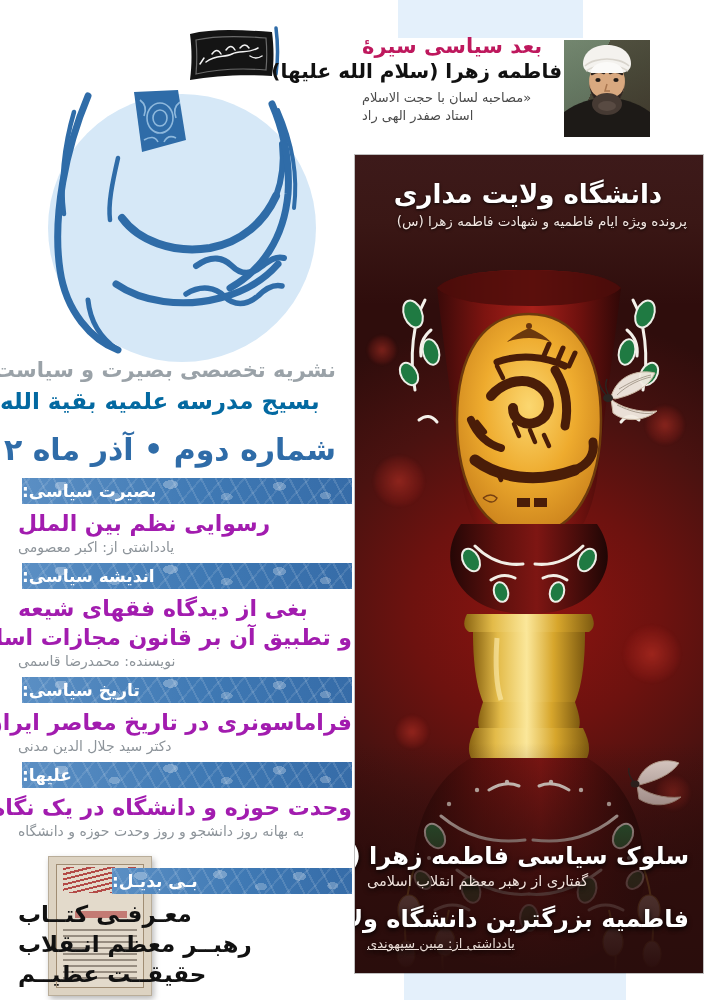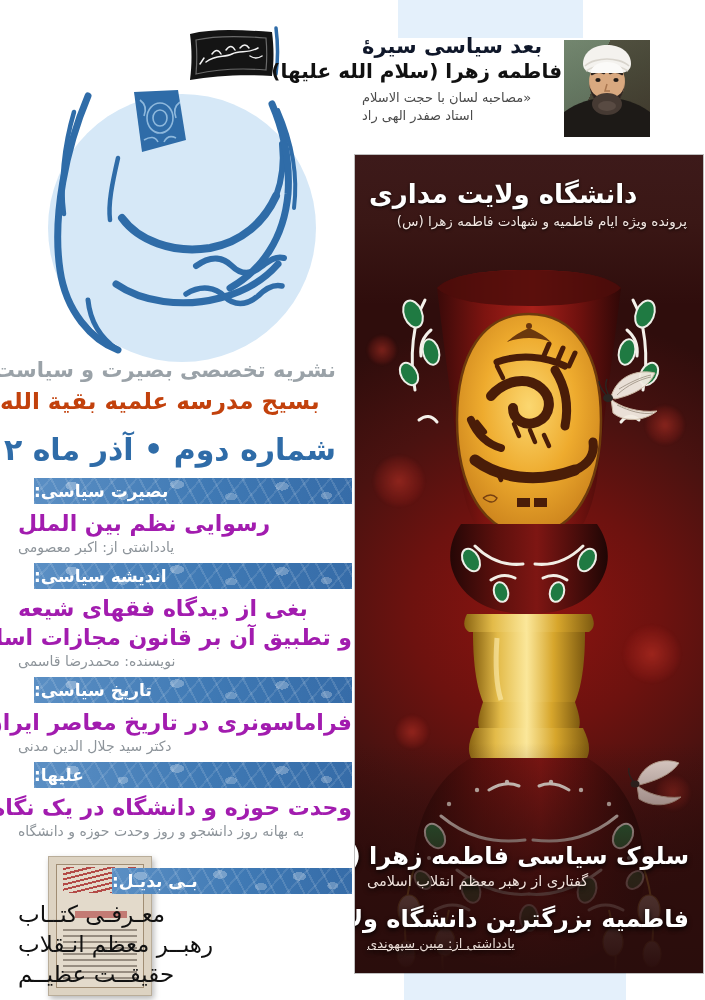--- a/index.html
+++ b/index.html
@@ -86,21 +86,21 @@
     font-weight: 700;
   }
   .org-line {
     position: absolute;
     left: 0; top: 388px;
     width: 336px;
     text-align: left;
     direction: rtl;
     font-size: 23px;
     font-weight: bold;
-    color: #c2410c;
+    color: #0369a1;
     letter-spacing: -0.6px;
     white-space: nowrap;
   }
   .issue-line {
     position: absolute;
     left: 0; top: 432px;
     width: 336px;
     text-align: left;
     direction: rtl;
     font-size: 30px;
@@ -111,21 +111,21 @@
   }
 
   
   .toc { position: absolute; left: 0; top: 478px; width: 352px; }
 
   .toc-entry { position: relative; margin-bottom: 2px; }
 
   .toc-bar {
     position: relative;
     height: 26px;
-    margin-left: 34px;
+    margin-left: 22px;
     background:
       radial-gradient(ellipse 11px 7px at 12% 30%, rgba(255,255,255,.30) 0 60%, transparent 61%),
       radial-gradient(ellipse 9px 6px at 28% 70%, rgba(255,255,255,.26) 0 60%, transparent 61%),
       radial-gradient(ellipse 12px 7px at 45% 25%, rgba(255,255,255,.28) 0 60%, transparent 61%),
       radial-gradient(ellipse 10px 6px at 62% 72%, rgba(255,255,255,.24) 0 60%, transparent 61%),
       radial-gradient(ellipse 11px 7px at 78% 32%, rgba(255,255,255,.27) 0 60%, transparent 61%),
       radial-gradient(ellipse 9px 6px at 92% 68%, rgba(255,255,255,.25) 0 60%, transparent 61%),
       linear-gradient(90deg, #5b8fc4 0%, #3f79b4 55%, #366ca8 100%);
     display: flex;
     align-items: center;
@@ -176,21 +176,21 @@
   
   .bidil { position: absolute; left: 0; top: 868px; width: 352px; }
   .bidil .toc-bar { margin-left: 112px; }
   .bidil-stack {
     direction: rtl;
     text-align: left;
     padding: 6px 0 0 18px;
   }
   .bidil-stack div {
     font-size: 23px;
-    font-weight: normal;
+    font-weight: bold;
     color: #111111;
     letter-spacing: 0.5px;
     line-height: 1.30;
     white-space: nowrap;
   }
 
   .book-thumb {
     position: absolute;
     left: 48px; top: 856px;
     width: 104px; height: 140px;
@@ -247,21 +247,21 @@
     filter: blur(1px);
   }
 
   
   .vase { position: absolute; left: 50%; transform: translateX(-50%); top: 115px; }
 
   
   .rp-title {
     position: absolute;
     left: 14px; right: 16px; top: 24px;
-    direction: rtl; text-align: left;
+    direction: rtl; text-align: center;
     color: #ffffff;
     font-size: 26px;
     font-weight: bold;
     letter-spacing: -0.6px;
     text-shadow: 0 1px 3px rgba(0,0,0,.8);
     white-space: nowrap;
   }
   .rp-sub {
     position: absolute;
     left: 14px; right: 16px; top: 58px;
@@ -308,21 +308,21 @@
 
   
   .header-block {
     position: absolute;
     left: 362px; top: 34px;
     width: 200px;
     direction: rtl;
     text-align: left;
   }
   .hb-l1 {
-    font-size: 21px; font-weight: bold; color: #0f172a;
+    font-size: 21px; font-weight: bold; color: #be185d;
     letter-spacing: -0.5px; white-space: nowrap; line-height: 1.18;
   }
   .hb-l2 {
     font-size: 20px; font-weight: bold; color: #111;
     letter-spacing: -0.5px; white-space: nowrap; line-height: 1.25;
   }
   .hb-l3 {
     font-size: 13px; color: #4b4b4b; letter-spacing: -0.2px;
     white-space: nowrap; margin-top: 5px; line-height: 1.4;
   }

